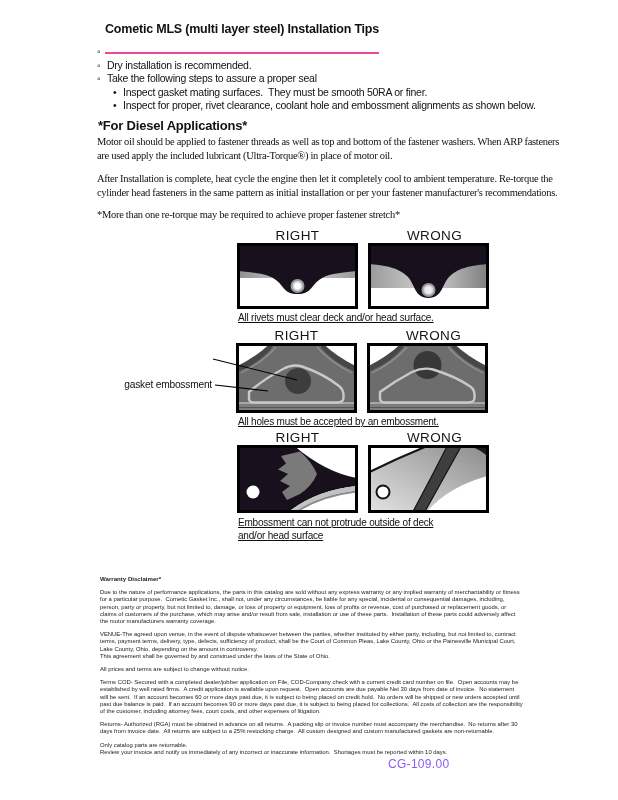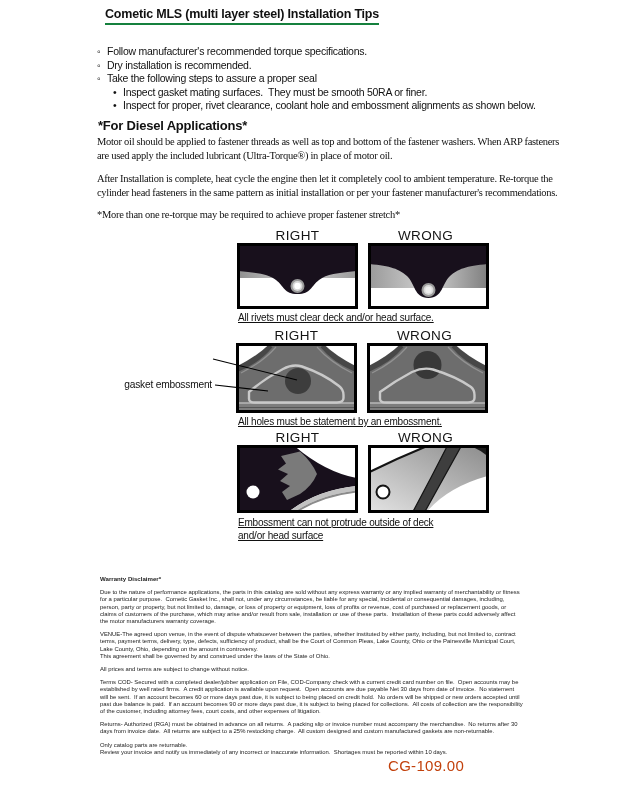--- a/index.html
+++ b/index.html
@@ -1,35 +1,35 @@
 <!DOCTYPE html>
 <html><head>
 <meta charset="utf-8">
 <style>
   * { margin:0; padding:0; box-sizing:border-box; }
   html,body { background:#ffffff; }
   body { font-family:"Liberation Sans", sans-serif; color:#111; }
   .page { position:relative; width:618px; height:800px; background:#fff; overflow:hidden; }
 
-  .doc-title { position:absolute; left:105px; top:7px; font-size:12.5px; font-weight:bold;
-               letter-spacing:-0.2px; border-bottom:2px solid #15803d; padding-bottom:2px; white-space:nowrap; }
+  .doc-title { position:absolute; left:105px; top:22px; font-size:12.5px; font-weight:bold;
+               letter-spacing:-0.2px; border-bottom:2px solid #ec4899; padding-bottom:16px; white-space:nowrap; }
 
   .tips { position:absolute; left:97px; top:45px; width:505px; font-size:10.5px; letter-spacing:-0.25px; }
   .tip-row { display:flex; line-height:13.6px; white-space:pre-wrap; }
   .tip-row.sub { padding-left:16px; }
   .marker { width:10px; flex:0 0 10px; }
 
   .diesel-heading { position:absolute; left:98px; top:118px; font-size:13px; font-weight:bold; letter-spacing:-0.2px; }
   .body-para { position:absolute; left:97px; width:470px; font-size:10.5px; line-height:14.2px;
                letter-spacing:-0.3px; white-space:pre-wrap;font-family:Liberation Serif, serif; }
   #para-oil   { top:135px; }
   #para-heat  { top:172px; }
   #para-note  { top:208px; }
 
-  .diag-labels { position:absolute; display:flex; gap:7px; font-size:13.5px; letter-spacing:0.4px; color:#141414; }
+  .diag-labels { position:absolute; display:flex; gap:16px; font-size:13.5px; letter-spacing:0.4px; color:#141414; }
   .diag-labels span { width:121px; text-align:center; }
   .diag-row { position:absolute; display:flex; gap:10px; }
   .diag-row svg { display:block; }
   .caption { position:absolute; font-size:10px; letter-spacing:-0.2px; line-height:12.5px; white-space:pre-line; color:#111;text-decoration:underline; }
 
   #labels-1 { left:237px; top:228px; }
   #panels-1 { left:237px; top:243px; }
   #caption-1 { left:238px; top:312px; }
 
   #labels-2 { left:236px; top:328px; }
@@ -44,33 +44,32 @@
 
   #labels-3 { left:237px; top:430px; }
   #panels-3 { left:237px; top:445px; }
   #caption-3 { left:238px; top:517px; }
 
   .legal { position:absolute; left:100px; top:575px; width:424px; font-size:5.9px; line-height:7.2px;
            color:#222; letter-spacing:0; }
   .legal-heading { font-weight:bold; font-size:6.1px; margin-bottom:7px; }
   .legal p { margin-bottom:6px; white-space:pre-wrap; }
 
-  .page-code { position:absolute; left:388px; top:757px; font-size:15px; letter-spacing:0.3px; color:#c2410c; }
+  .page-code { position:absolute; left:388px; top:757px; font-size:12px; letter-spacing:0.3px; color:#8b5cf6; }
 </style>
 </head>
 <body>
 
 <div class="page">
 
   <div class="doc-title">Cometic MLS (multi layer steel) Installation Tips</div>
 
   <div class="tips">
     <div class="tip-row">
       <span class="marker">◦</span>
-      <span>Follow manufacturer's recommended torque specifications.</span>
     </div>
     <div class="tip-row">
       <span class="marker">◦</span>
       <span>Dry installation is recommended.</span>
     </div>
     <div class="tip-row">
       <span class="marker">◦</span>
       <span>Take the following steps to assure a proper seal</span>
     </div>
     <div class="tip-row sub">
@@ -163,21 +162,21 @@
       <circle cx="60.5" cy="22" r="14" fill="#383838"></circle>
       <path d="M13,56 L13,49 Q28,38 45,29 Q56,24 66,26.5 Q89,33.5 104,44 Q107.5,47 107.5,52 L107.5,55 Q107.5,59.5 101,59.5 L19,59.5 Q13,59.5 13,56 Z" fill="none" stroke-width="2.4" stroke="#c9c9c9"></path>
       <rect x="1.5" y="1.5" width="118" height="67" fill="none" stroke="#000" stroke-width="3"></rect>
     </svg>
   </div>
   <div class="annot" id="annot-emboss">gasket embossment</div>
   <svg id="leader-overlay" width="210" height="60" viewBox="0 0 210 60">
     <line x1="113" y1="15" x2="197" y2="36" stroke="#000" stroke-width="1.2"></line>
     <line x1="115" y1="41" x2="168" y2="47" stroke="#000" stroke-width="1.2"></line>
   </svg>
-  <div class="caption" id="caption-2">All holes must be statement by an embossment.</div>
+  <div class="caption" id="caption-2">All holes must be accepted by an embossment.</div>
 
   <div class="diag-labels" id="labels-3">
     <span>RIGHT</span>
     <span>WRONG</span>
   </div>
   <div class="diag-row" id="panels-3">
     <svg width="121" height="68" viewBox="0 0 121 68">
       <rect x="1.5" y="1.5" width="118" height="65" fill="#ffffff"></rect>
       <path d="M1.5,1.5 L58,1.5 Q88,27 119.5,33 L119.5,41 Q80,45 52,66.5 L1.5,66.5 Z" fill="#18101c"></path>
       <path d="M52,66.5 Q80,45 119.5,41 L119.5,45.5 Q84,49.5 58,66.5 Z" fill="#c2c2c2"></path>

